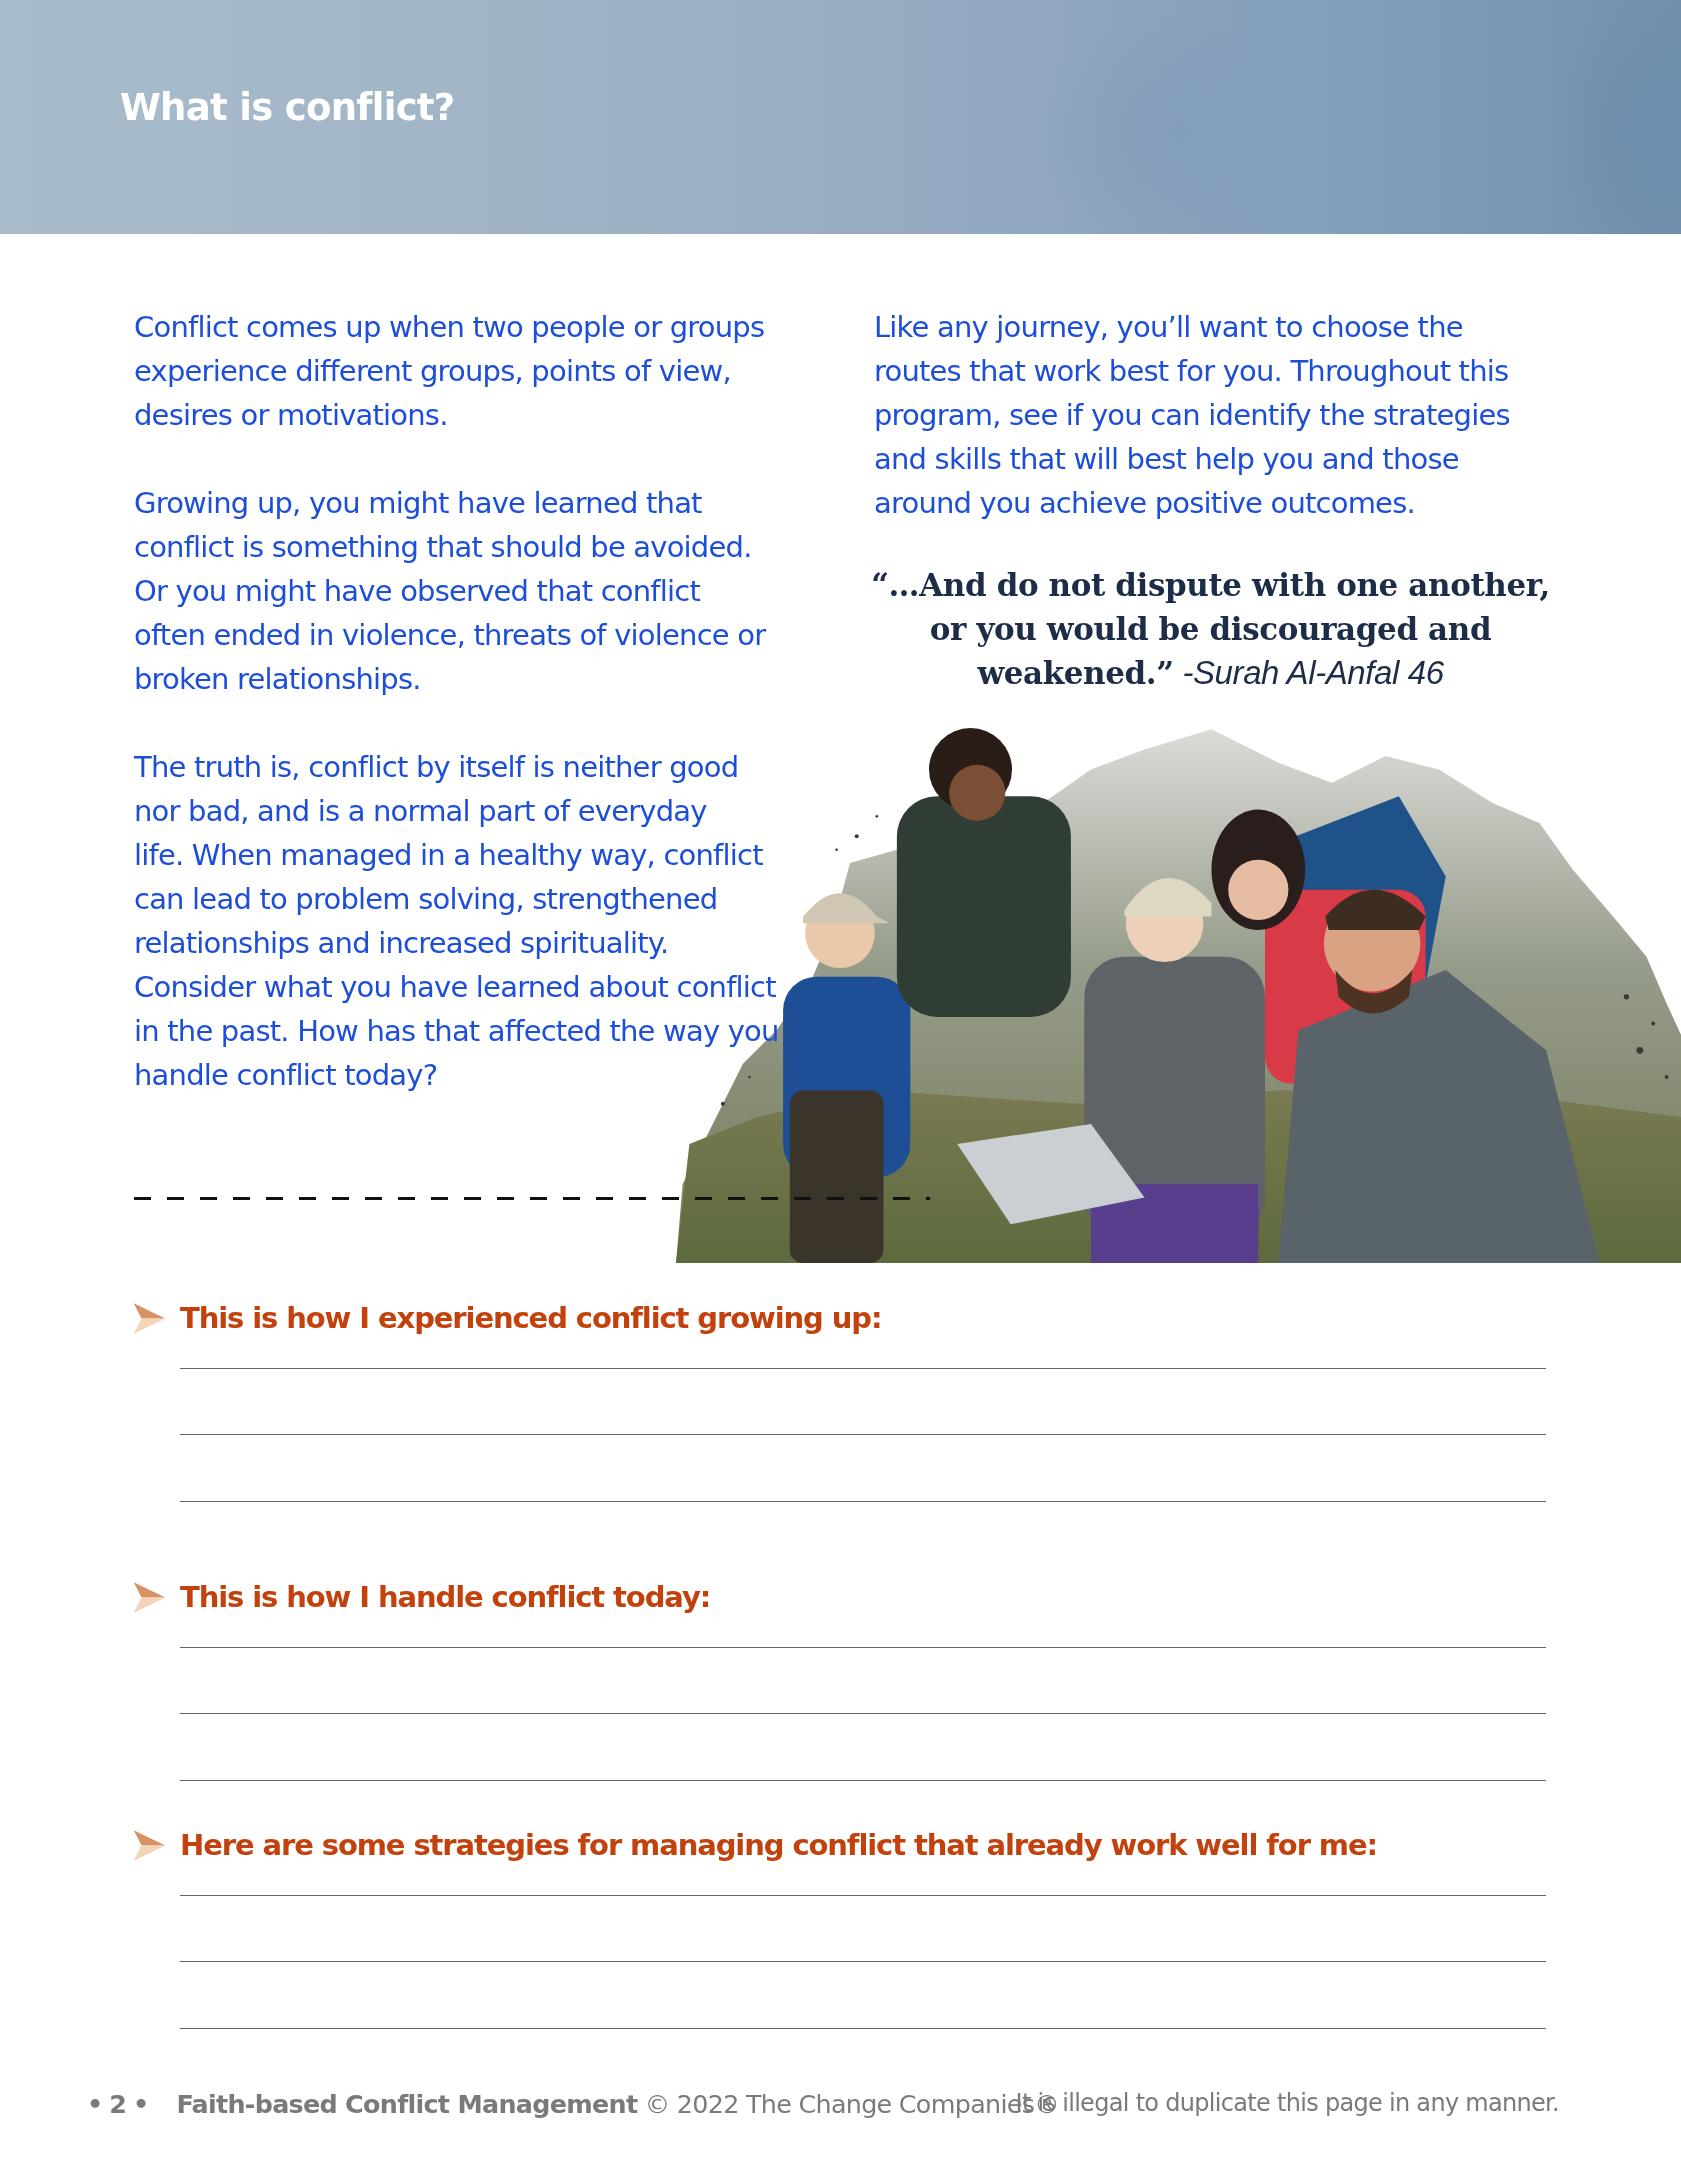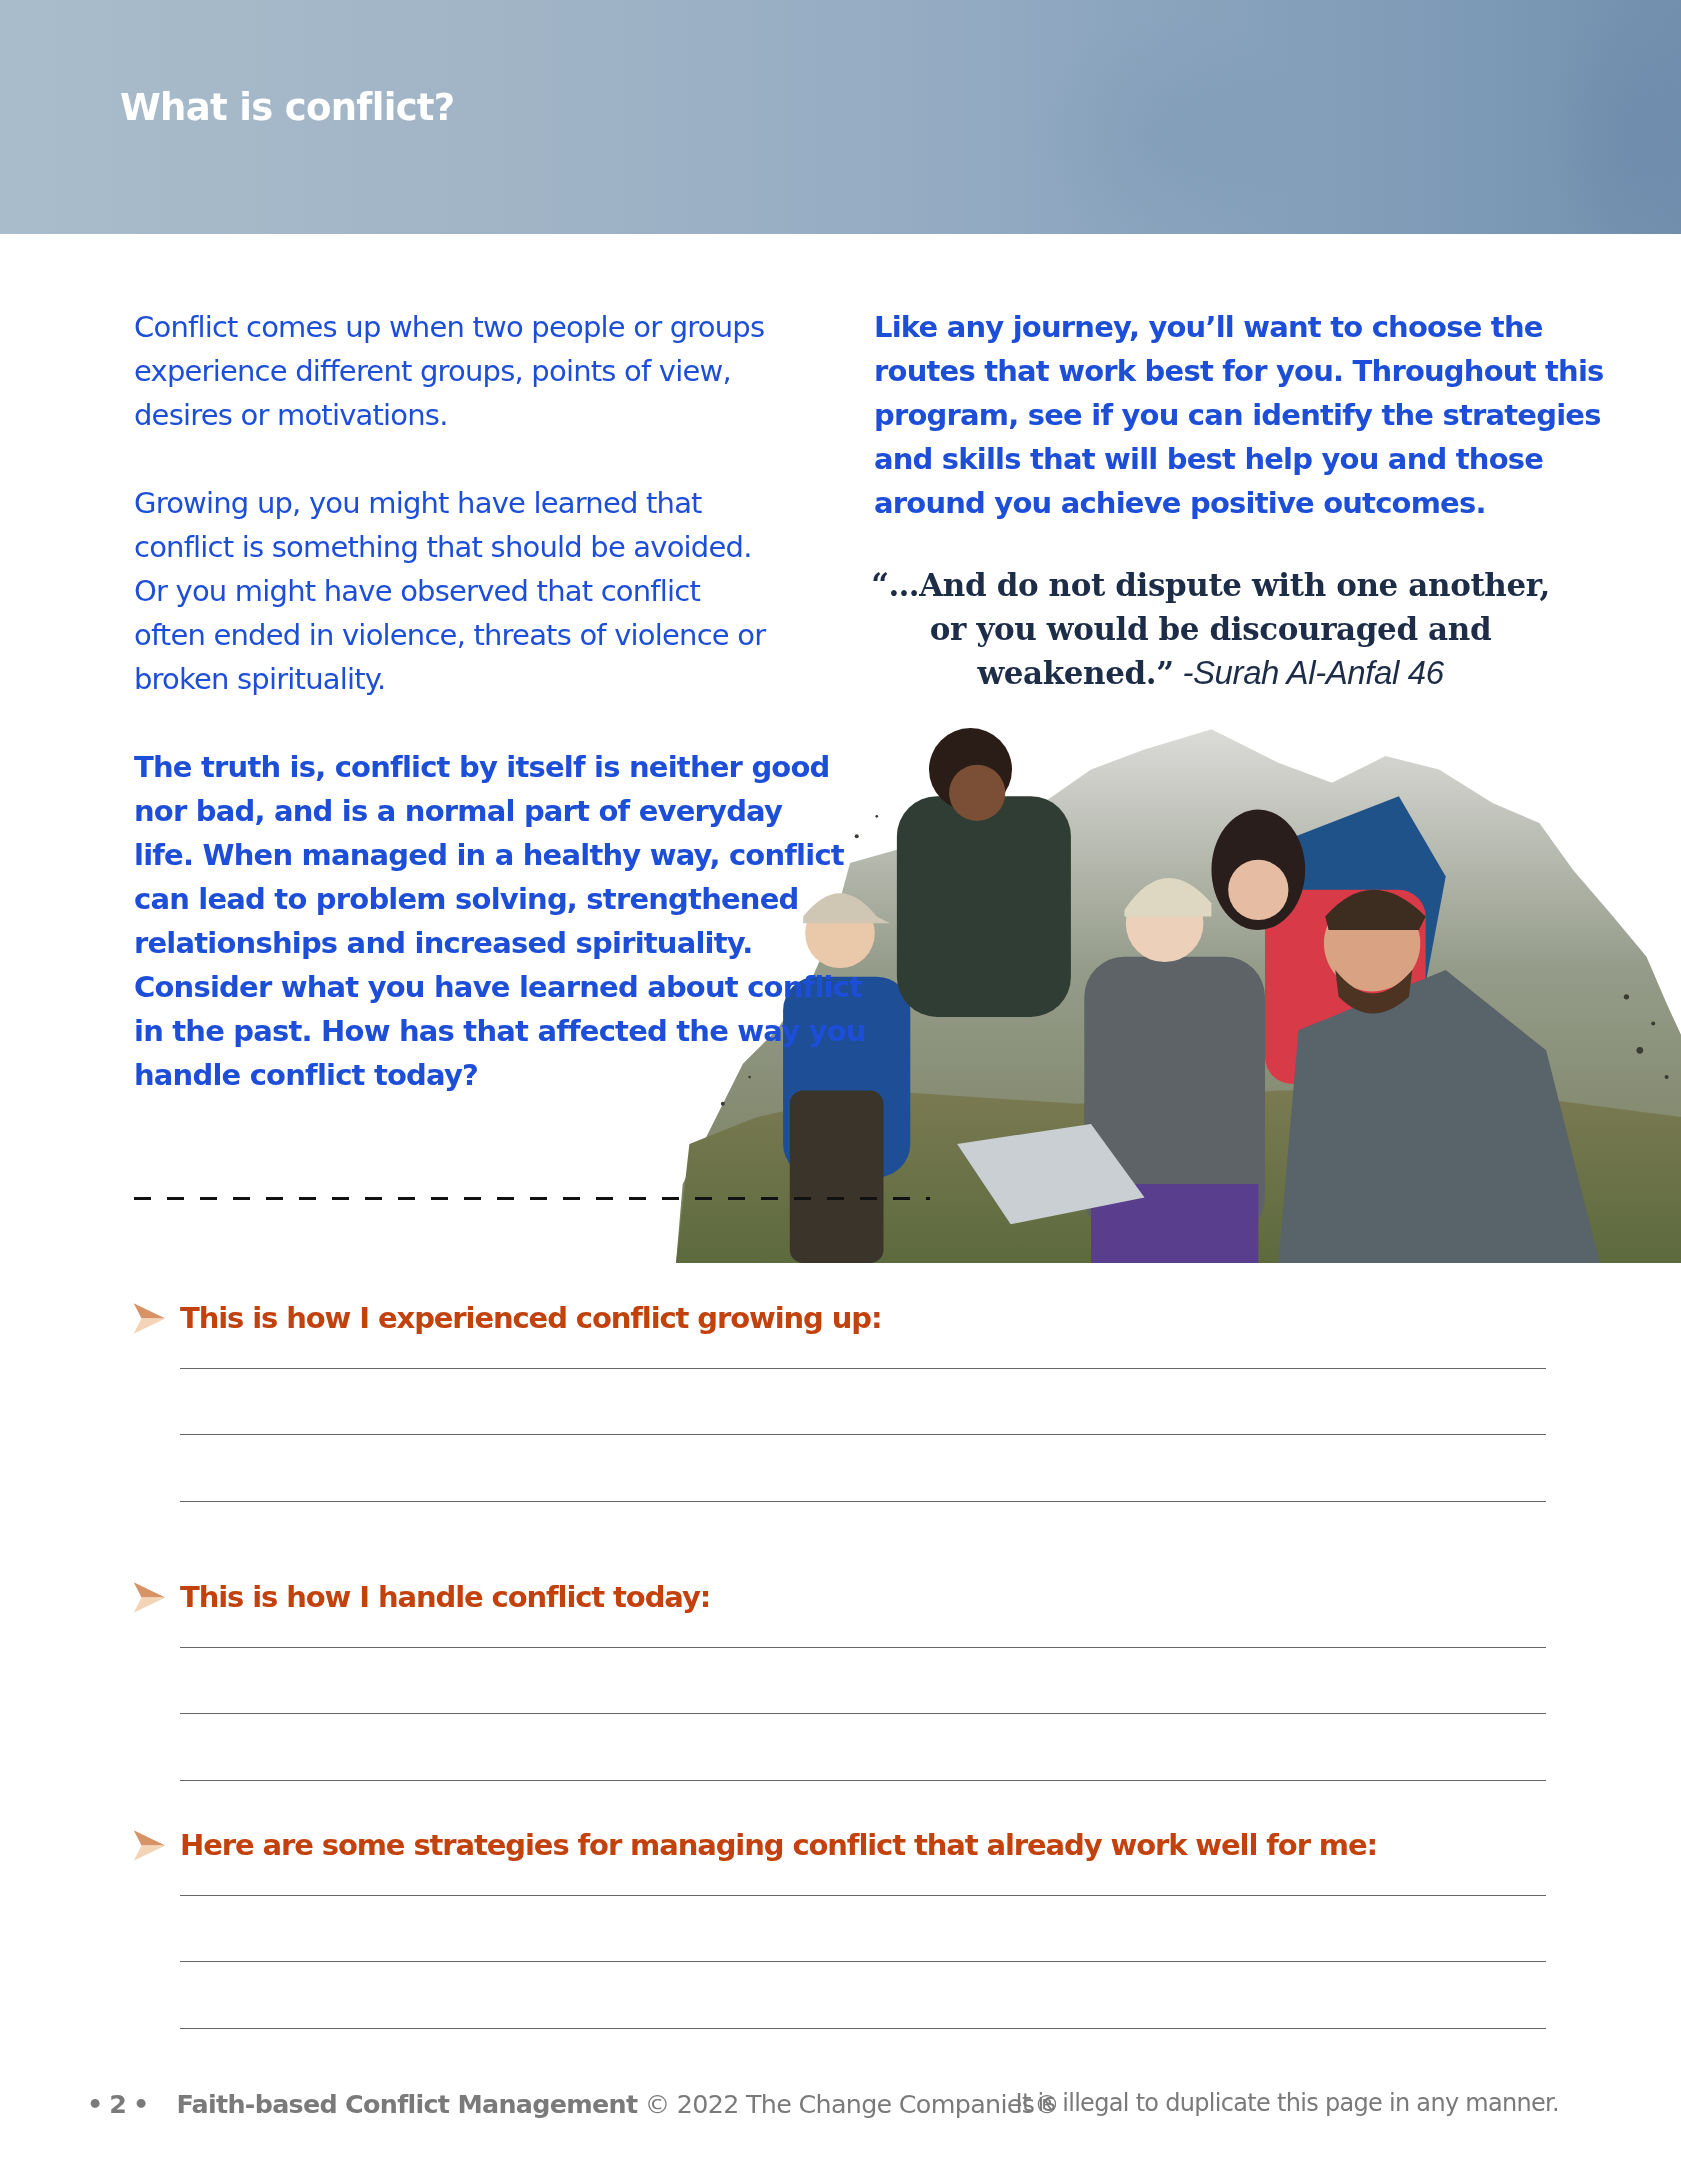--- a/index.html
+++ b/index.html
@@ -23,21 +23,21 @@
   }
 
   .body-text {
     position: absolute; font-family: "DejaVu Sans", sans-serif;
     font-size: 29px; line-height: 44px; color: #1d4ed8; letter-spacing: -0.8px;
     white-space: nowrap;
   }
   .col-left { left: 134px; top: 305px; width: 669px; }
   .col-right { left: 874px; top: 305px; width: 709px; }
   .para { display: block; margin-bottom: 44px; }
-  .para:last-child { margin-bottom: 0; font-weight: bold; }
+  .para:last-child { margin-bottom: 0; }
   .line { display: block; }
 
   .quote {
     position: absolute; left: 856px; top: 563px; width: 709px;
     text-align: center; font-family: "DejaVu Serif", serif; font-weight: bold;
     font-size: 31px; line-height: 44px; color: #1d2c47; letter-spacing: -0.4px;
   }
   .quote .src { font-family: "Liberation Sans", sans-serif; font-style: italic; font-weight: normal; font-size: 33px; }
 
   .photo {
@@ -152,21 +152,21 @@
   <span class="para">
     <span class="line">Conflict comes up when two people or groups</span>
     <span class="line">experience different groups, points of view,</span>
     <span class="line">desires or motivations.</span>
   </span>
   <span class="para">
     <span class="line">Growing up, you might have learned that</span>
     <span class="line">conflict is something that should be avoided.</span>
     <span class="line">Or you might have observed that conflict</span>
     <span class="line">often ended in violence, threats of violence or</span>
-    <span class="line">broken spirituality.</span>
+    <span class="line">broken relationships.</span>
   </span>
   <span class="para">
     <span class="line">The truth is, conflict by itself is neither good</span>
     <span class="line">nor bad, and is a normal part of everyday</span>
     <span class="line">life. When managed in a healthy way, conflict</span>
     <span class="line">can lead to problem solving, strengthened</span>
     <span class="line">relationships and increased spirituality.</span>
     <span class="line">Consider what you have learned about conflict</span>
     <span class="line">in the past. How has that affected the way you</span>
     <span class="line">handle conflict today?</span>

